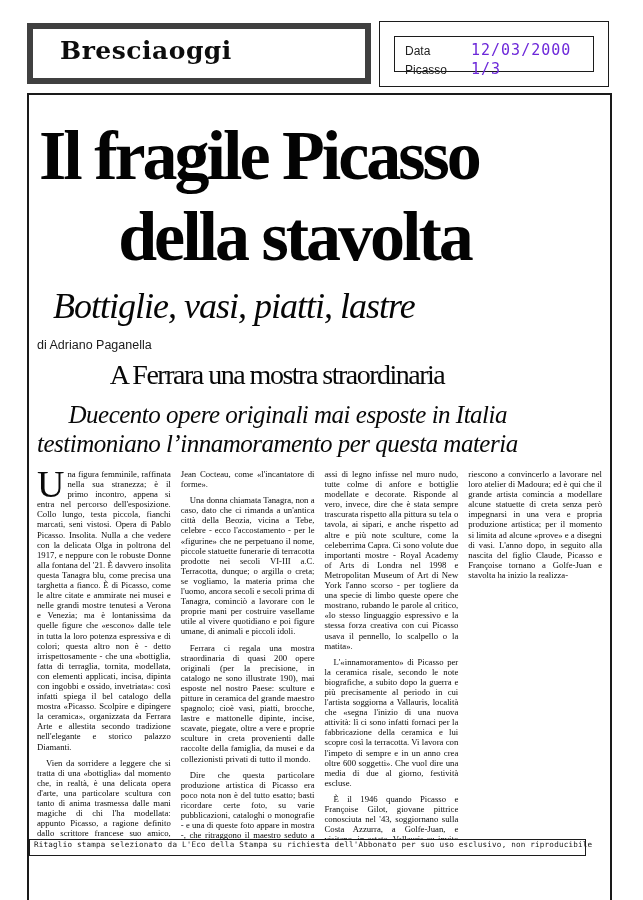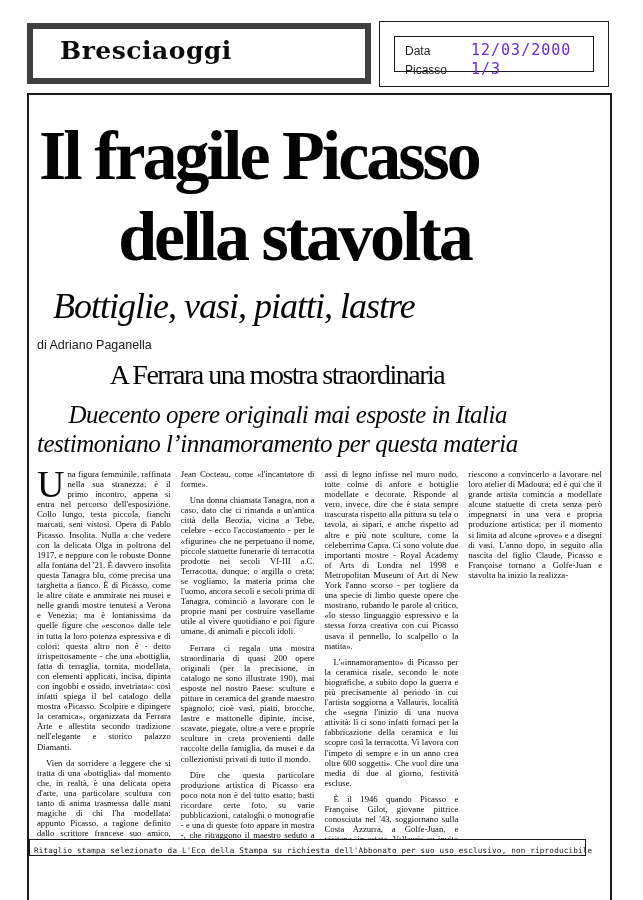--- a/index.html
+++ b/index.html
@@ -42,21 +42,21 @@
                 font-size:8.7px;line-height:10.1px;text-align:justify;overflow:hidden;color:#0a0a0a;}
   .body-columns p{margin:0 0 0 0;text-indent:9px;}
   .body-columns p + p{margin-top:6px;}
   .body-columns p.lead{text-indent:0;}
   .body-columns p.lead::first-letter{float:left;font-size:38px;line-height:29px;
                 padding:1px 3px 0 0;font-weight:400;}
 
   
   .notice-box{position:absolute;left:29px;top:839px;width:557px;height:17px;
               border:1px solid #1c1c1c;box-sizing:border-box;background:#fff;
-              display:flex;align-items:flex-end;padding:0 4px;}
+              display:flex;align-items:flex-start;padding:0 4px;}
   .notice-text{font-family:"DejaVu Sans Mono", monospace;font-size:7.6px;letter-spacing:0.2px;
                white-space:nowrap;color:#151515;}
 </style>
 </head>
 <body>
 
 <div class="page">
 
   <div class="masthead-box">
     <div class="masthead-title">Bresciaoggi</div>

